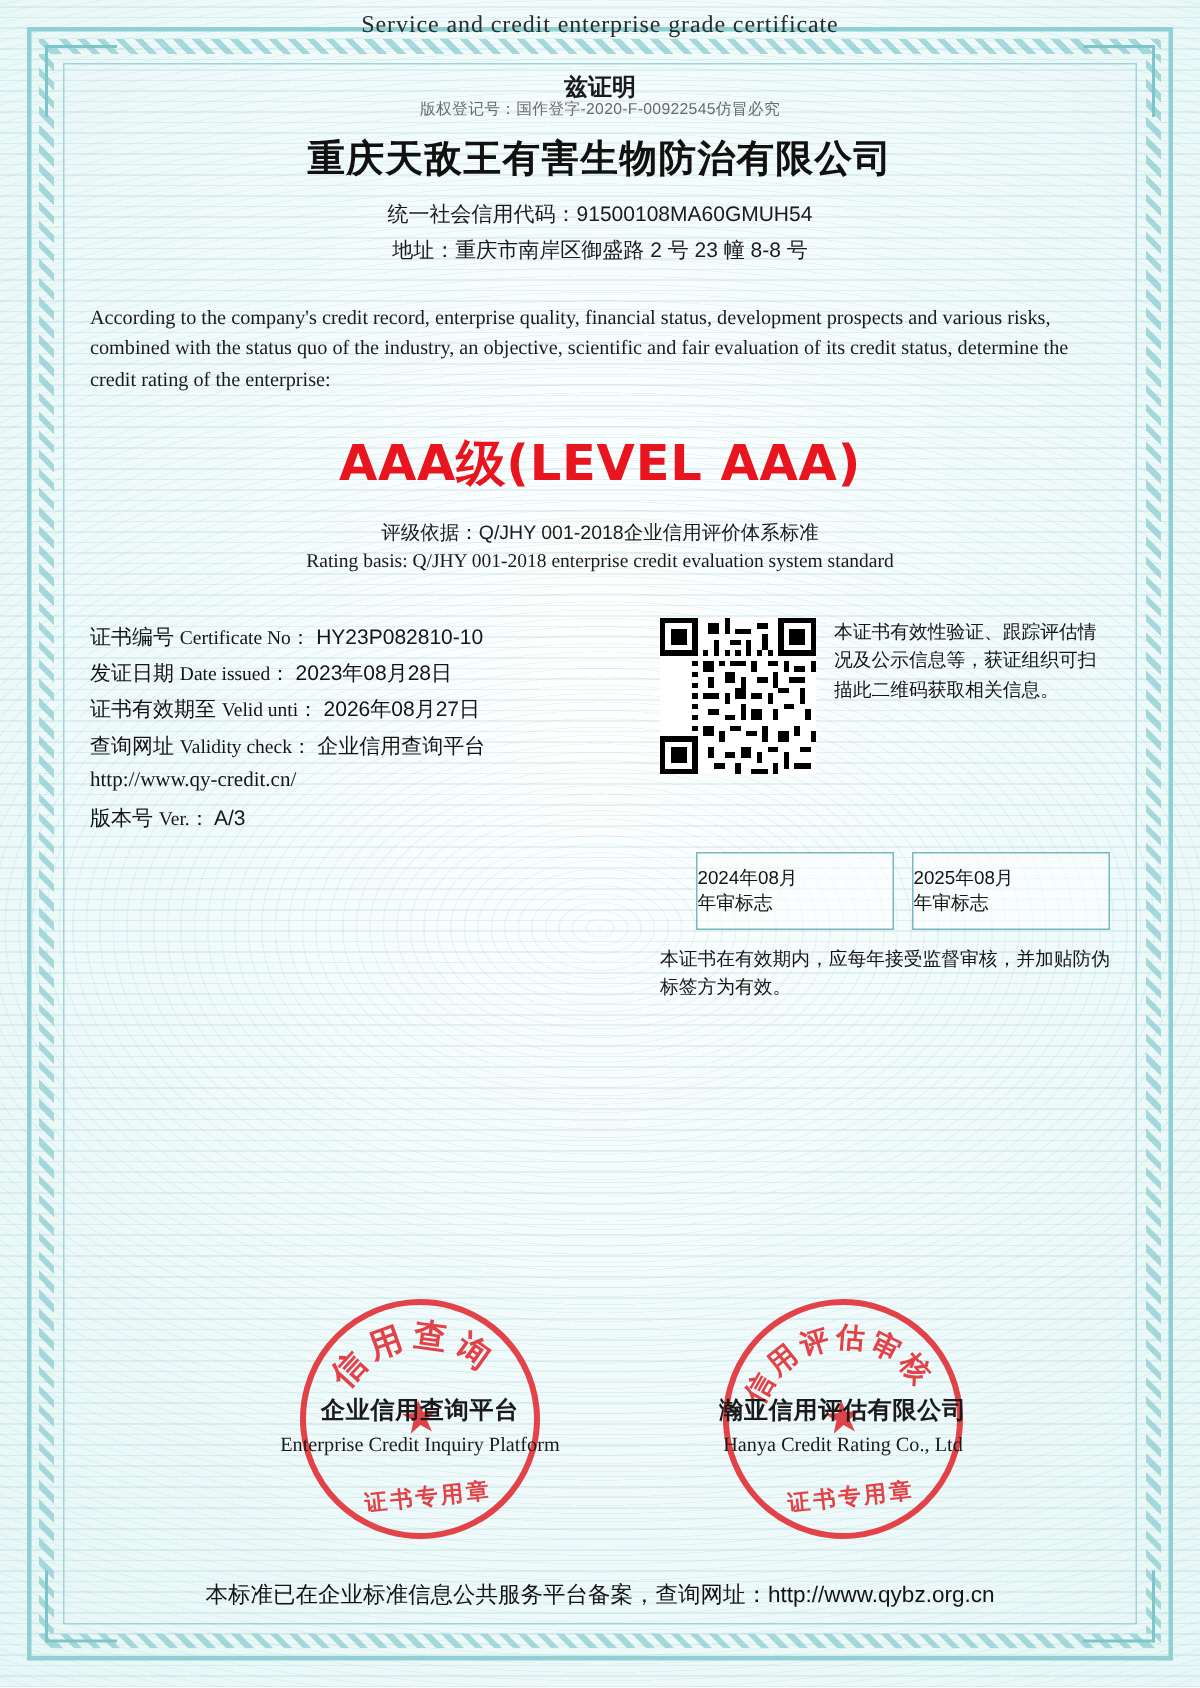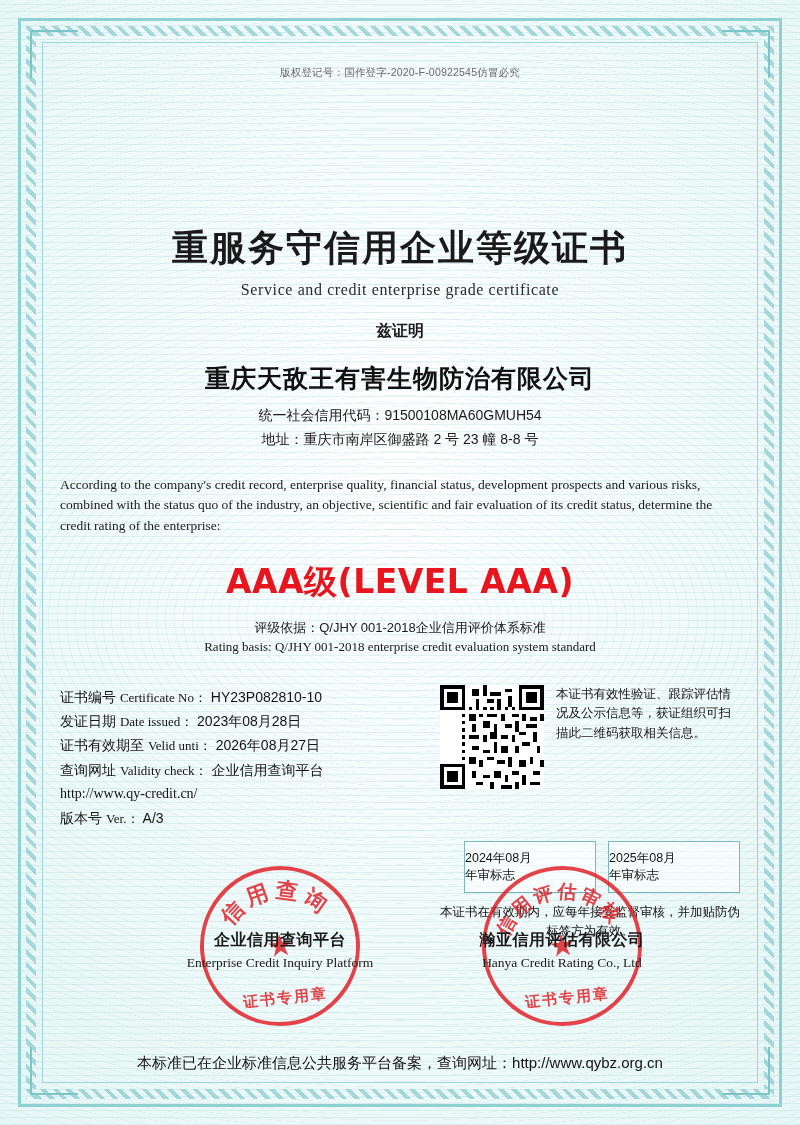--- a/index.html
+++ b/index.html
@@ -300,21 +300,21 @@
     right: 60px;
     width: 300px;
     text-align: right;
   }
 
   .annual-note {
     margin-top: 10px;
     font-size: 12.5px;
     line-height: 1.55;
     color: #141414;
-    text-align: center;
+    text-align: left;
   }
 
   
   .seals {
     position: absolute;
     left: 0; right: 0;
     top: 878px;
     height: 140px;
     z-index: 5;
   }
@@ -405,21 +405,20 @@
   <div class="corner tl"></div>
   <div class="corner tr"></div>
   <div class="corner bl"></div>
   <div class="corner br"></div>
 
   <div class="copyright-note">版权登记号：国作登字-2020-F-00922545仿冒必究</div>
 
 
   <div class="content">
 
-    <div class="title-cn">重服务守信用企业等级证书</div>
     <div class="title-en">Service and credit enterprise grade certificate</div>
 
     <div class="certify-cn">兹证明</div>
 
     <div class="company">重庆天敌王有害生物防治有限公司</div>
     <div class="credit-code">统一社会信用代码：91500108MA60GMUH54</div>
     <div class="address">地址：重庆市南岸区御盛路 2 号 23 幢 8-8 号</div>
 
     <div class="para">
       <span class="en">According to the company's credit record, enterprise quality, financial status, development prospects and various risks, combined with the status quo of the industry, an objective, scientific and fair evaluation of its credit status, determine the credit rating of the enterprise:</span>

